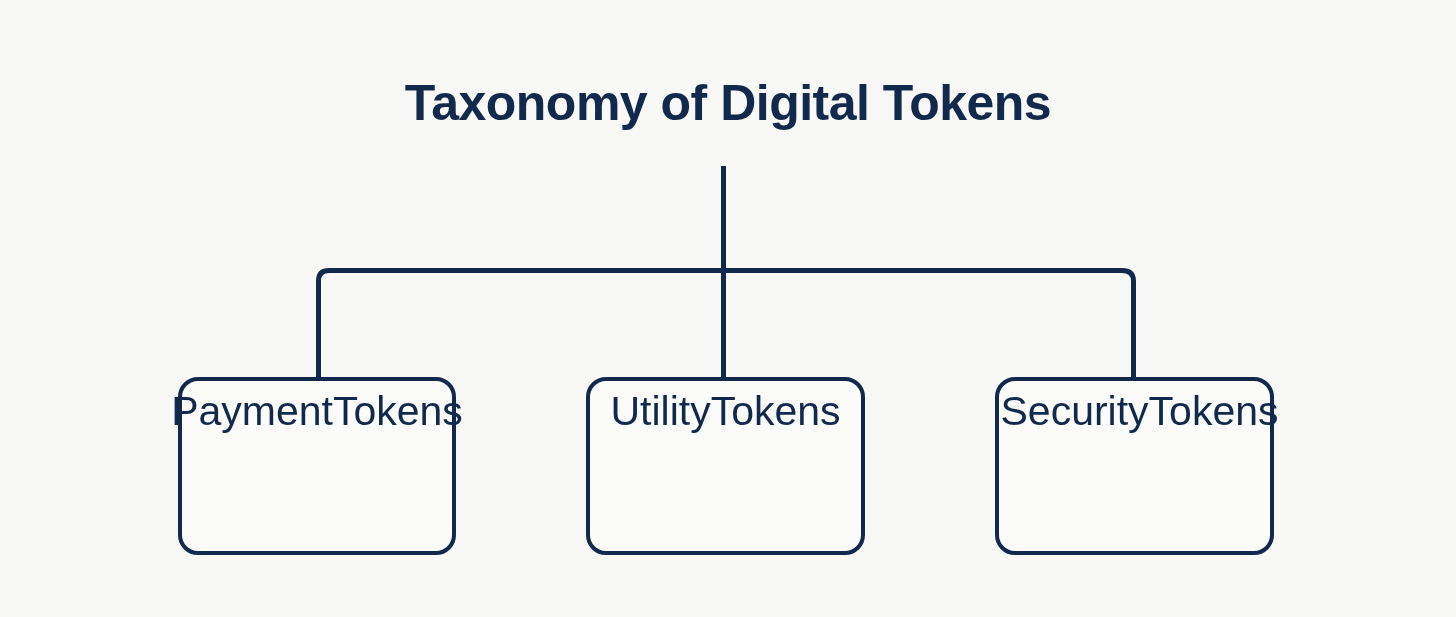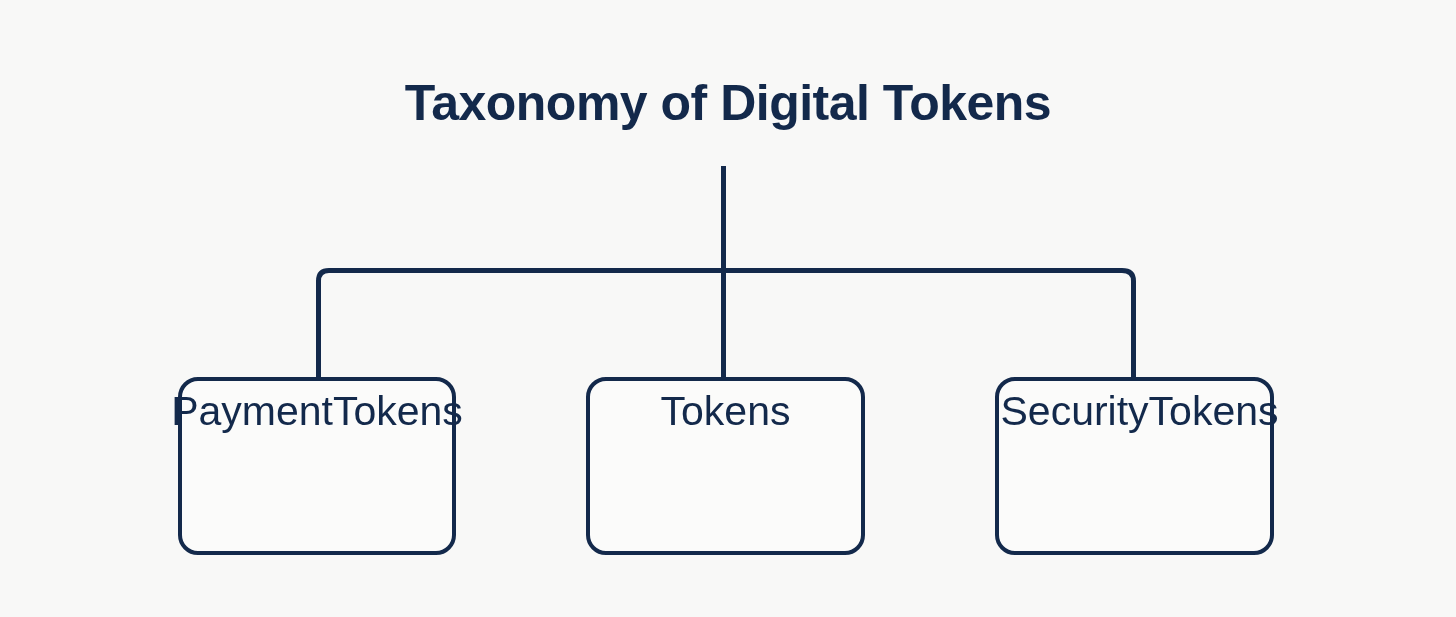--- a/index.html
+++ b/index.html
@@ -85,20 +85,21 @@
       <path d="M 723.5 270.5 L 723.5 377"></path>
     </g>
   </svg>
 
   <div class="node-box" id="node-payment">
     <span class="node-line">Payment</span>
     <span class="node-line">Tokens</span>
   </div>
 
   <div class="node-box" id="node-utility">
+    <span class="node-line">Utility</span>
     <span class="node-line">Tokens</span>
   </div>
 
   <div class="node-box" id="node-security">
     <span class="node-line">Security</span>
     <span class="node-line">Tokens</span>
   </div>
 
 </div>
 

